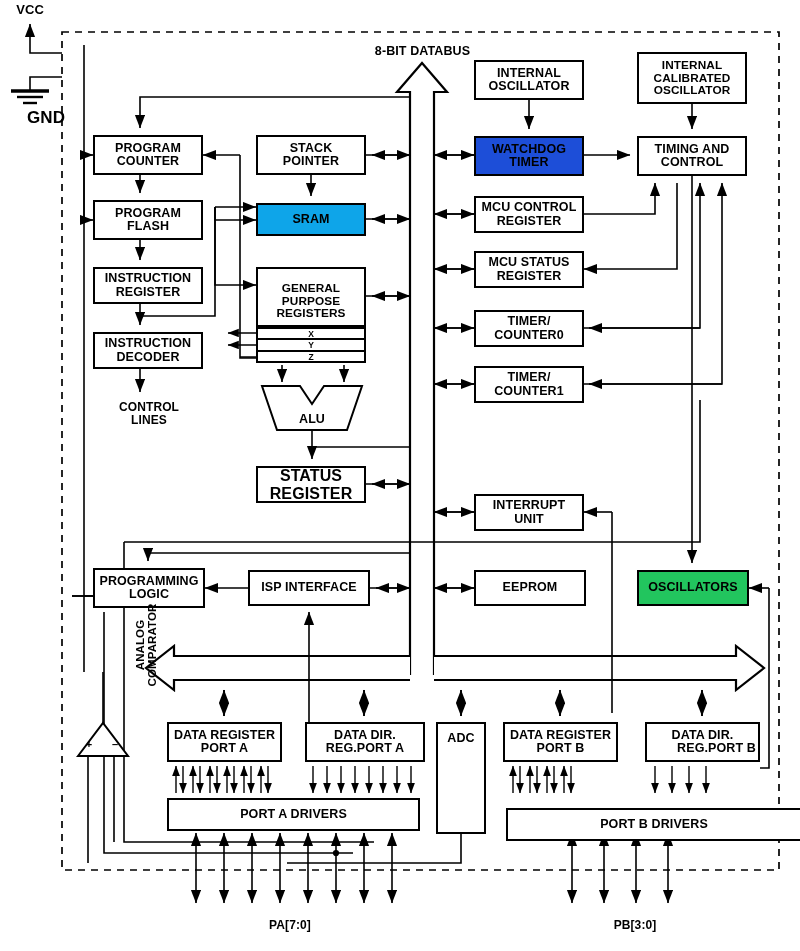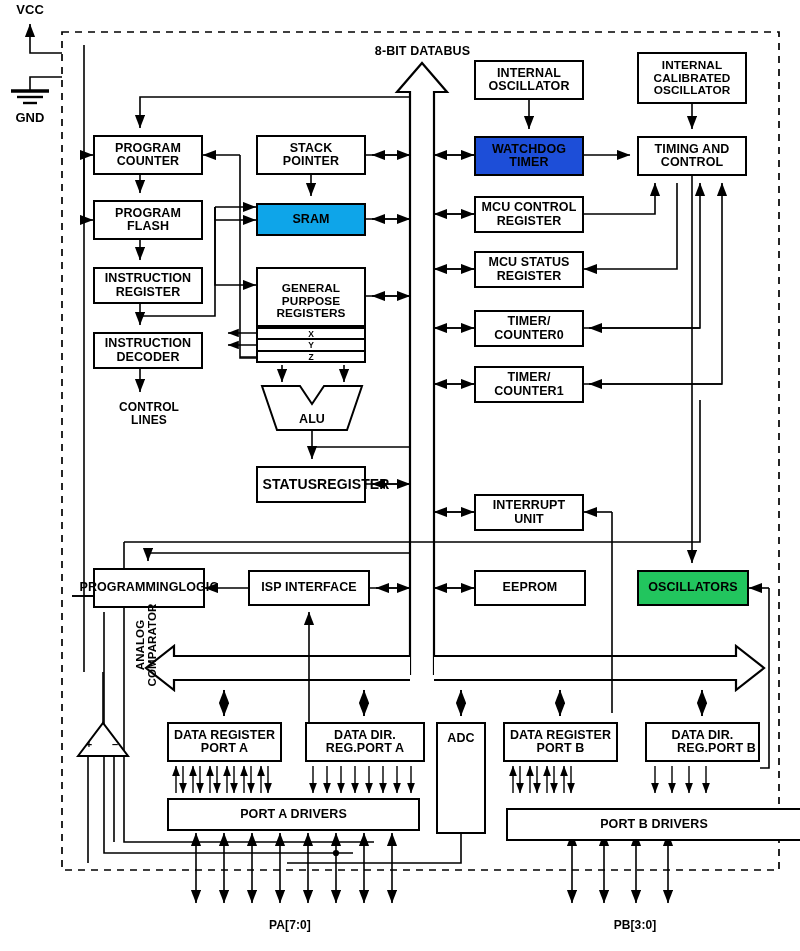--- a/index.html
+++ b/index.html
@@ -356,21 +356,21 @@
         </div>
       </div>
       <div style="position: absolute; left: 256px; top: 267px; width: 110px; height: 60px; box-sizing: border-box; border: 2px solid rgb(0, 0, 0); background: rgb(255, 255, 255);">
         <div class="blk-label" style="left: 0px; top: 2px; width: 100%; height: 60px; font-size: 11.8px; flex-direction: column;">
           <span style="display: block;">GENERAL</span>
           <span style="display: block;">PURPOSE</span>
           <span style="display: block;">REGISTERS</span>
         </div>
       </div>
       <div style="position: absolute; left: 256px; top: 466px; width: 110px; height: 37px; box-sizing: border-box; border: 2px solid rgb(0, 0, 0); background: rgb(255, 255, 255);">
-        <div class="blk-label" style="left: 0px; top: 0px; width: 100%; height: 100%; font-size: 14px; flex-direction: row; padding-left: 15px;">
+        <div class="blk-label" style="left: 0px; top: 0px; width: 100%; height: 100%; font-size: 16px; flex-direction: column;">
           <span style="display: block;">STATUS</span>
           <span style="display: block;">REGISTER</span>
         </div>
       </div>
       <div style="position: absolute; left: 262px; top: 387px; width: 100px; height: 37px; box-sizing: border-box; border: none; background: transparent;">
         <div class="blk-label" style="left: 0px; top: 14px; width: 100%; height: 100%; font-size: 12.5px; flex-direction: column;">
           <span style="display: block;">ALU</span>
         </div>
       </div>
       <div style="position: absolute; left: 474px; top: 60px; width: 110px; height: 40px; box-sizing: border-box; border: 2px solid rgb(0, 0, 0); background: rgb(255, 255, 255);">
@@ -422,21 +422,21 @@
           <span style="display: block;">COUNTER1</span>
         </div>
       </div>
       <div style="position: absolute; left: 474px; top: 494px; width: 110px; height: 37px; box-sizing: border-box; border: 2px solid rgb(0, 0, 0); background: rgb(255, 255, 255);">
         <div class="blk-label" style="left: 0px; top: 0px; width: 100%; height: 100%; font-size: 12.5px; flex-direction: column;">
           <span style="display: block;">INTERRUPT</span>
           <span style="display: block;">UNIT</span>
         </div>
       </div>
       <div style="position: absolute; left: 93px; top: 568px; width: 112px; height: 40px; box-sizing: border-box; border: 2px solid rgb(0, 0, 0); background: rgb(255, 255, 255);">
-        <div class="blk-label" style="left: 0px; top: 0px; width: 100%; height: 100%; font-size: 12.5px; flex-direction: row;">
+        <div class="blk-label" style="left: 0px; top: 0px; width: 100%; height: 100%; font-size: 12.5px; flex-direction: column;">
           <span style="display: block;">PROGRAMMING</span>
           <span style="display: block;">LOGIC</span>
         </div>
       </div>
       <div style="position: absolute; left: 248px; top: 570px; width: 122px; height: 36px; box-sizing: border-box; border: 2px solid rgb(0, 0, 0); background: rgb(255, 255, 255);">
         <div class="blk-label" style="left: 0px; top: 0px; width: 100%; height: 100%; font-size: 12.5px; flex-direction: column;">
           <span style="display: block;">ISP INTERFACE</span>
         </div>
       </div>
       <div style="position: absolute; left: 474px; top: 570px; width: 112px; height: 36px; box-sizing: border-box; border: 2px solid rgb(0, 0, 0); background: rgb(255, 255, 255);">
@@ -506,18 +506,18 @@
         <span style="display: block;">PA[7:0]</span>
       </div>
       <div class="blk-label" style="left: 600px; top: 917px; width: 70px; font-size: 12px; flex-direction: column; height: 16px;">
         <span style="display: block;">PB[3:0]</span>
       </div>
     </div>
 
   <div class="blk-label" style="left:345px;top:44px;width:155px;height:16px;font-size:12.5px;">8-BIT DATABUS</div>
 
   <div class="blk-label" style="left:4px;top:2px;width:52px;height:16px;font-size:13px;">VCC</div>
-  <div class="blk-label" style="left:4px;top:110px;width:52px;height:16px;font-size:13px;">GND</div>
+  <div class="blk-label" style="left:20px;top:110px;width:52px;height:16px;font-size:17px;">GND</div>
 
   <div class="blk-label" style="left:82px;top:738px;width:14px;height:14px;font-size:11px;">+</div>
   <div class="blk-label" style="left:108px;top:738px;width:14px;height:14px;font-size:11px;">–</div>
 
 </div>
 
 </body></html>

